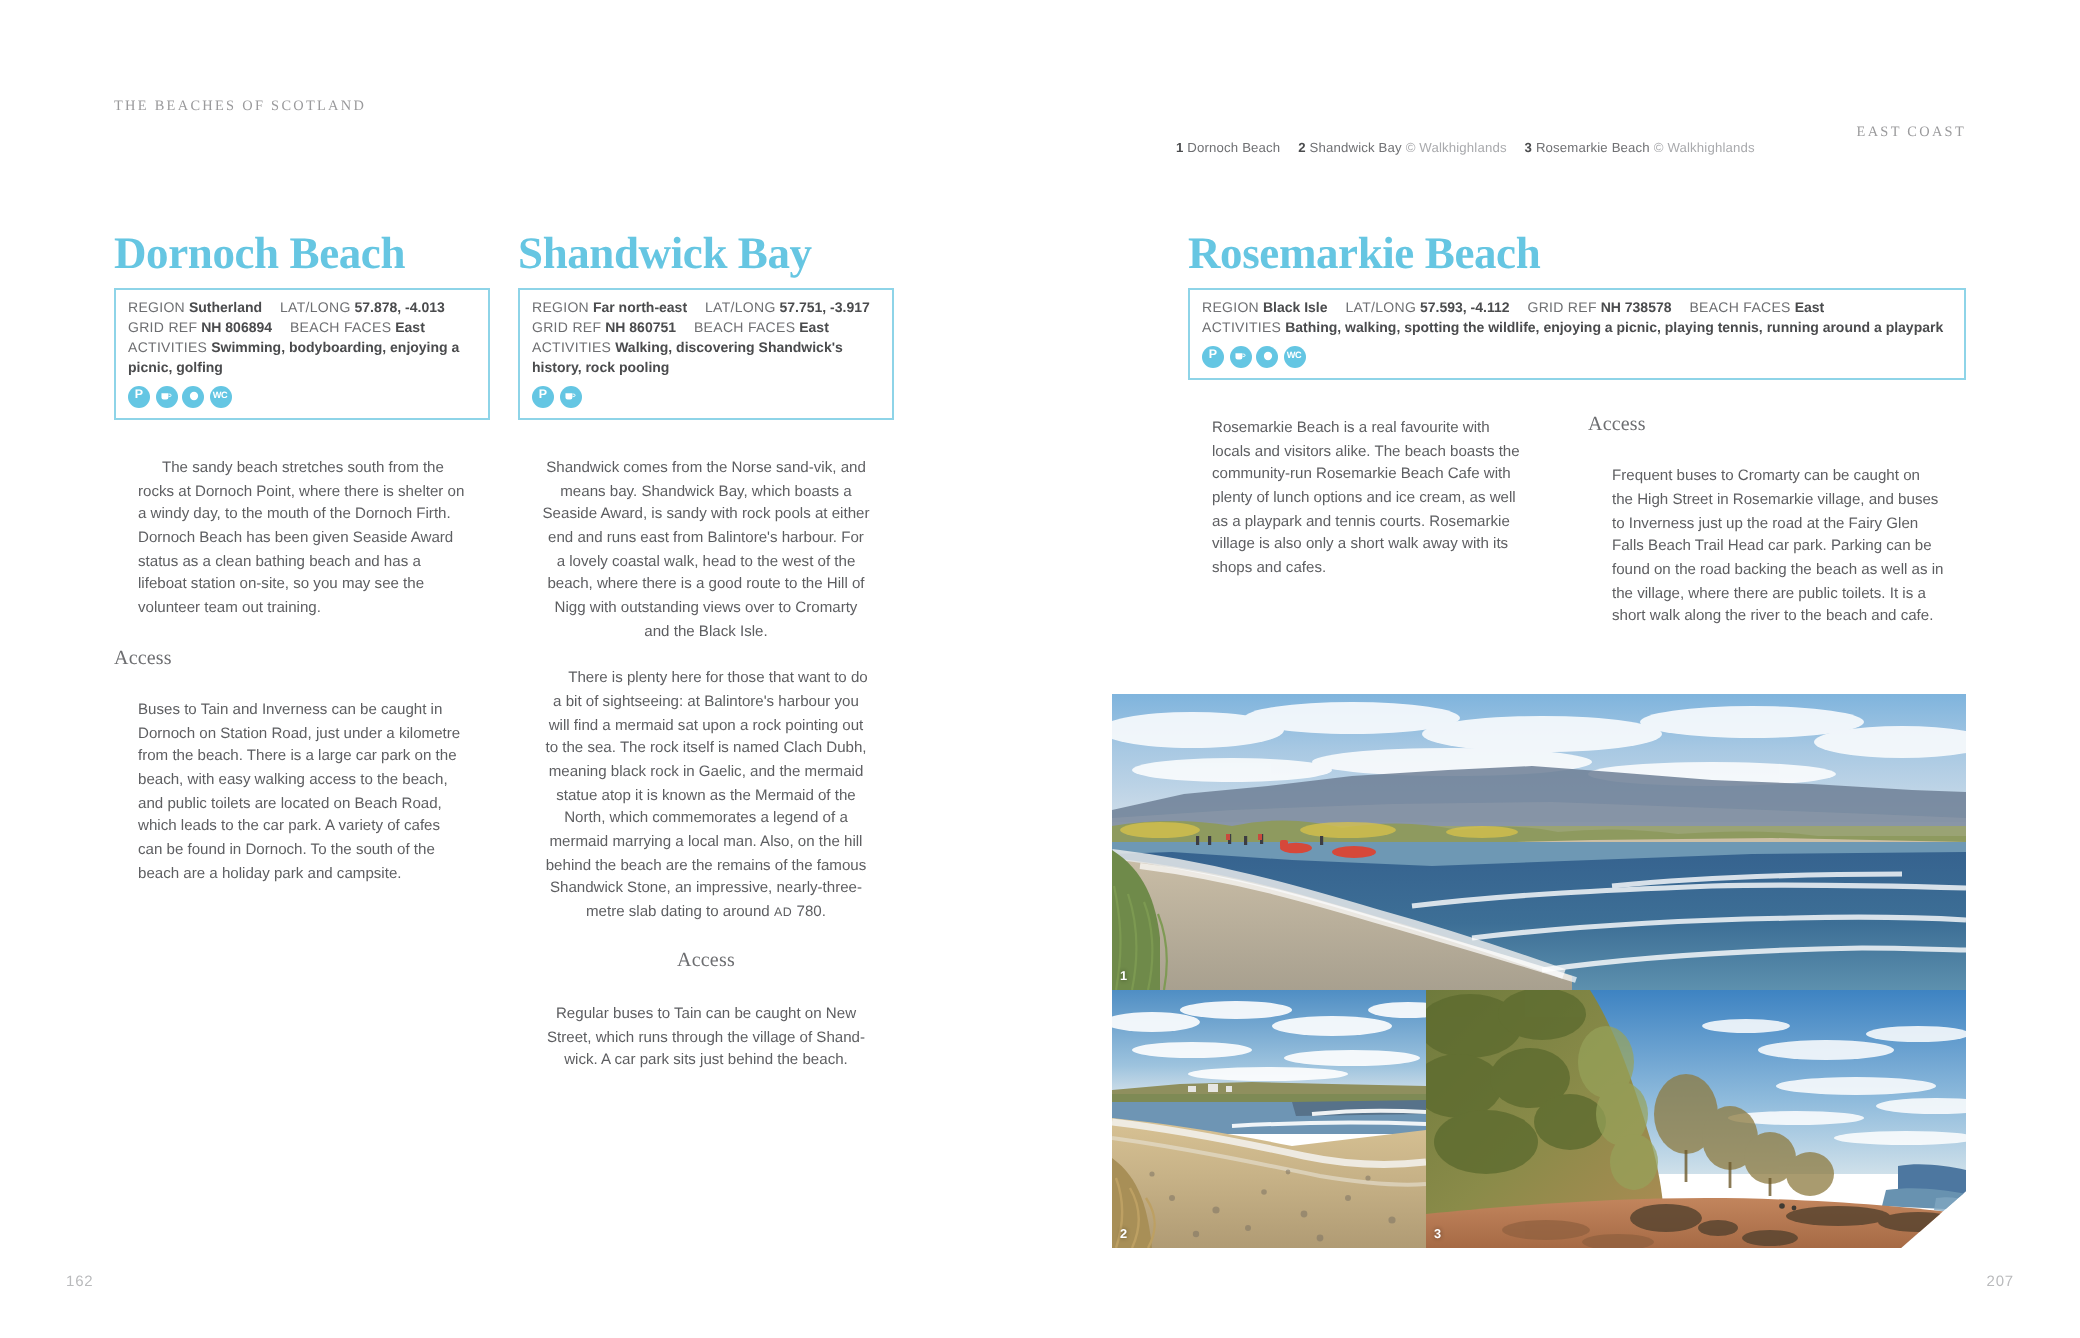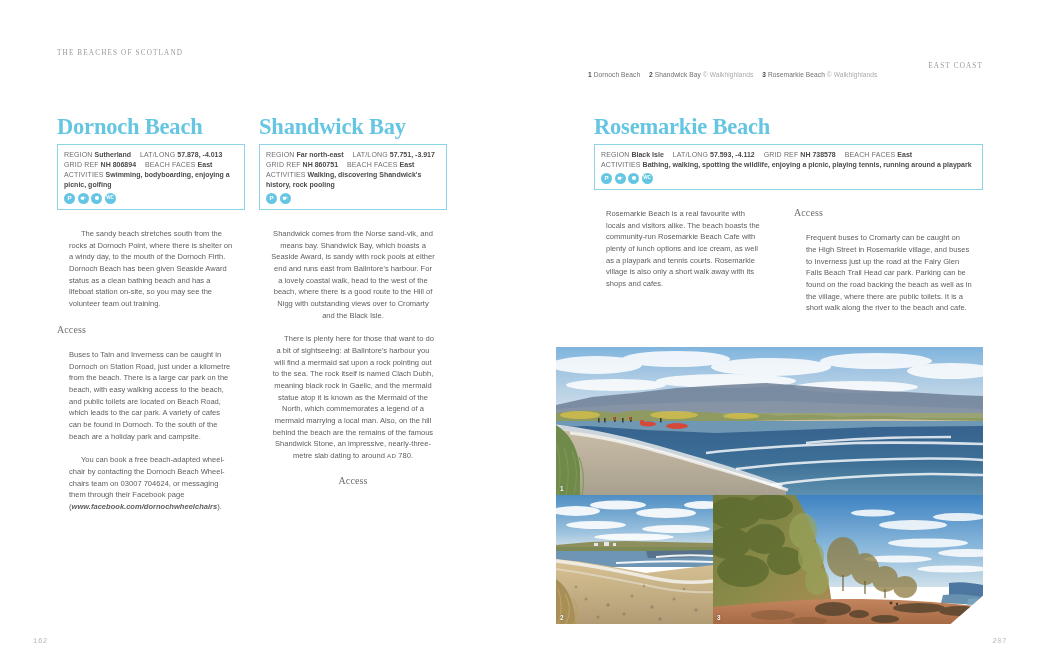--- a/index.html
+++ b/index.html
@@ -50,21 +50,21 @@
     color: #4b4c4e;
   }
   .credit-line .cap { color: #6f7073; }
   .credit-line .src { color: #a9aaad; }
   .credit-line .grp { margin-right: 7px; }
 
   
   .folio {
     position: absolute;
     bottom: 24px;
-    font-family: Liberation Mono, monospace;
+    font-family: Liberation Sans, sans-serif;
     font-size: 7.5px;
     color: #b9babc;
     letter-spacing: .4px;
   }
   .folio.left  { left: 33px; }
   .folio.right { right: 33px; }
 
   
   .beach-title {
     position: absolute;
@@ -209,21 +209,20 @@
           </svg>
       </span>
       <span class="amenity-icon wc">WC</span>
     </div>
   </div>
 
   <div class="col" style="left:57px; top:216px; width:188px;">
     <p class="indent">The sandy beach stretches south from the rocks at Dornoch Point, where there is shelter on a windy day, to the mouth of the Dornoch Firth. Dornoch Beach has been given Seaside Award status as a clean bathing beach and has a lifeboat station on-site, so you may see the volunteer team out training.</p>
     <h3>Access</h3>
     <p>Buses to Tain and Inverness can be caught in Dornoch on Station Road, just under a kilometre from the beach. There is a large car park on the beach, with easy walking access to the beach, and public toilets are located on Beach Road, which leads to the car park. A variety of cafes can be found in Dornoch. To the south of the beach are a holiday park and campsite.</p>
-    <p class="indent"><span>You can book a free beach-adapted wheel-chair by contacting the Dornoch Beach Wheel-chairs team on 03007 704624, or messaging them through their Facebook page (</span><span class="bold-ital">www.facebook.com/dornochwheelchairs</span><span>).</span></p>
   </div>
 
   <div class="beach-title" style="left:259px; top:116px;">Shandwick Bay</div>
 
   <div class="factbox" style="left:259px; top:144px; width:188px;">
     <span class="lbl">REGION</span>
     <b>Far north-east</b><span class="gap"></span>
     <span class="lbl">LAT/LONG</span>
     <b>57.751, -3.917</b><br>
     <span class="lbl">GRID REF</span>
@@ -240,20 +239,21 @@
             <path d="M8 4.6h.9a.9.9 0 0 1 0 1.8H8" stroke="#fff" stroke-width=".7" fill="none"></path>
           </svg>
       </span>
     </div>
   </div>
 
   <div class="col" style="left:259px; top:216px; width:188px;text-align:center;">
     <p>Shandwick comes from the Norse sand-vik, and means bay. Shandwick Bay, which boasts a Seaside Award, is sandy with rock pools at either end and runs east from Balintore's harbour. For a lovely coastal walk, head to the west of the beach, where there is a good route to the Hill of Nigg with outstanding views over to Cromarty and the Black Isle.</p>
     <p class="indent"><span>There is plenty here for those that want to do a bit of sightseeing: at Balintore's harbour you will find a mermaid sat upon a rock pointing out to the sea. The rock itself is named Clach Dubh, meaning black rock in Gaelic, and the mermaid statue atop it is known as the Mermaid of the North, which commemorates a legend of a mermaid marrying a local man. Also, on the hill behind the beach are the remains of the famous Shandwick Stone, an impressive, nearly-three-metre slab dating to around </span><span class="smallcap">AD</span><span> 780.</span></p>
     <h3>Access</h3>
+    <p>Regular buses to Tain can be caught on New Street, which runs through the village of Shand-wick. A car park sits just behind the beach.</p>
   </div>
 
   <div class="beach-title" style="left:594px; top:116px;">Rosemarkie Beach</div>
 
   <div class="factbox" style="left:594px; top:144px; width:389px;">
     <span class="lbl">REGION</span>
     <b>Black Isle</b><span class="gap"></span>
     <span class="lbl">LAT/LONG</span>
     <b>57.593, -4.112</b><span class="gap"></span>
     <span class="lbl">GRID REF</span>

